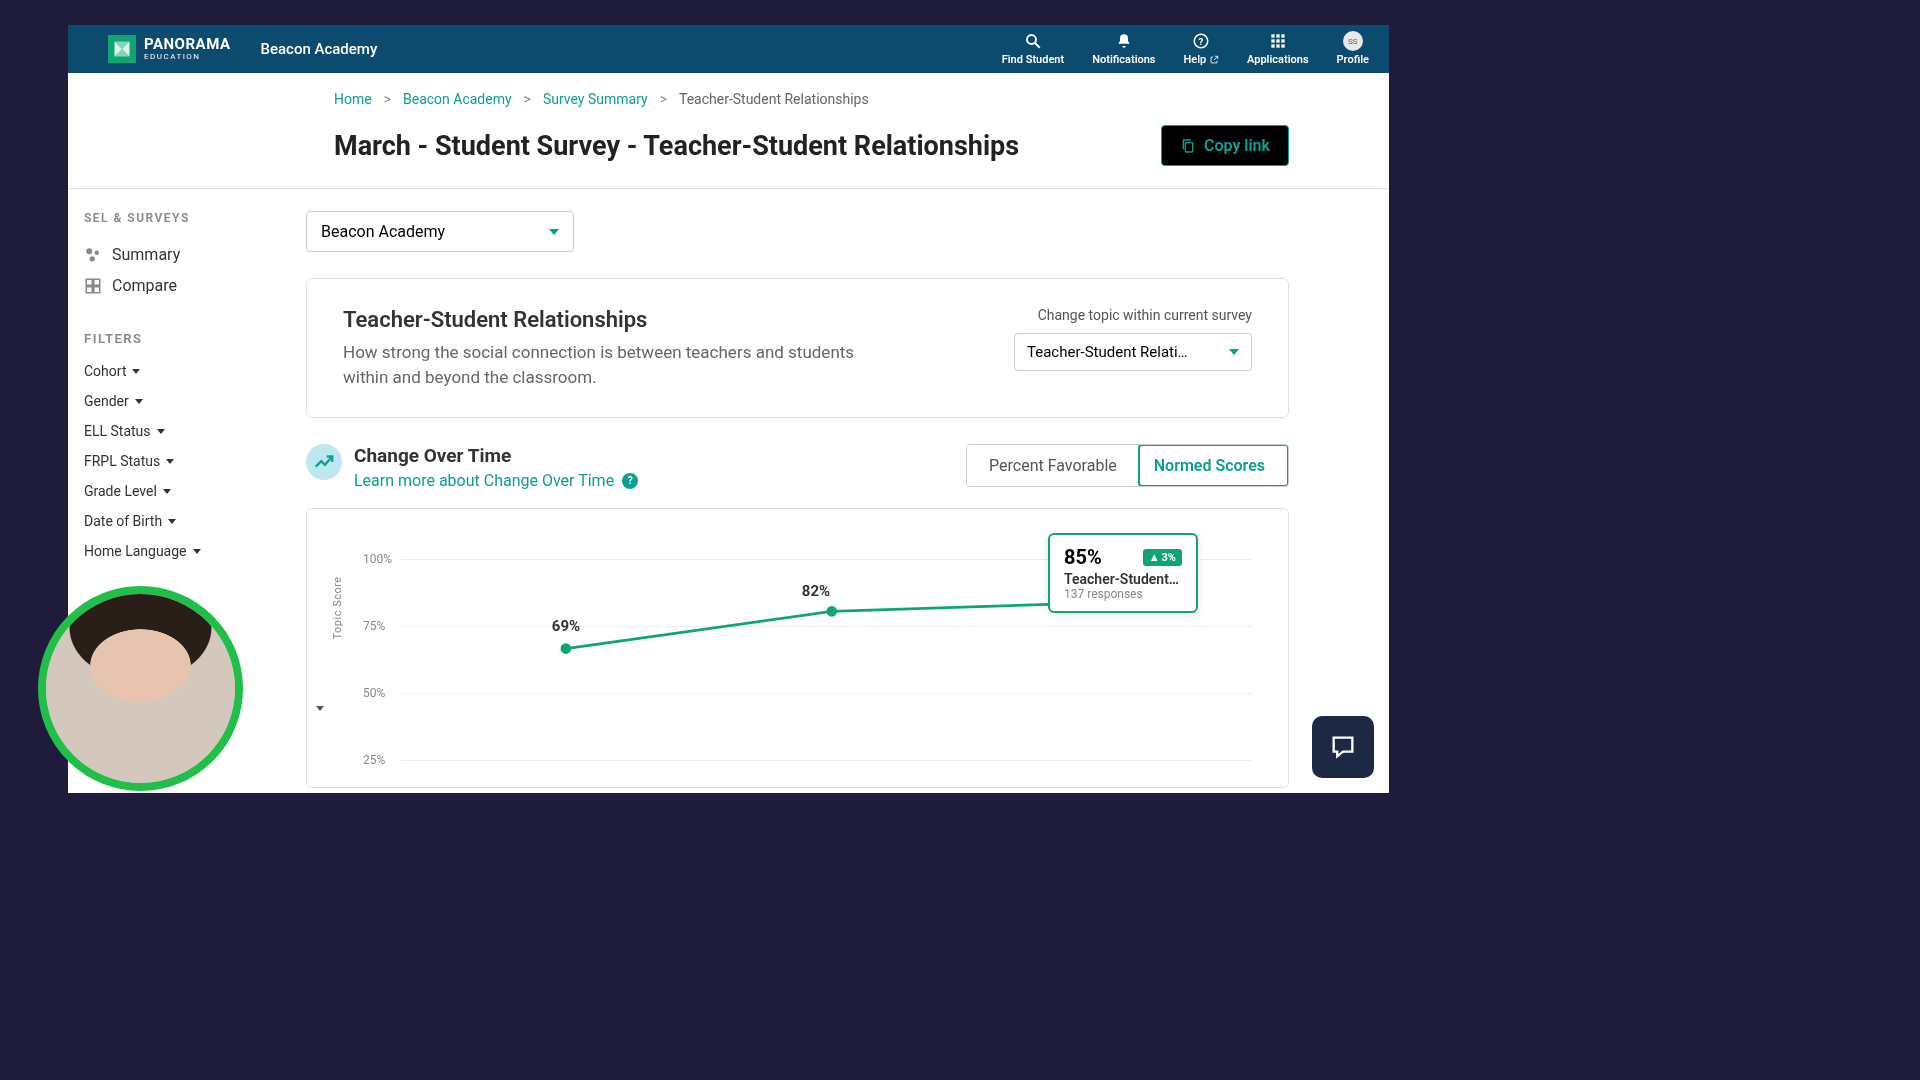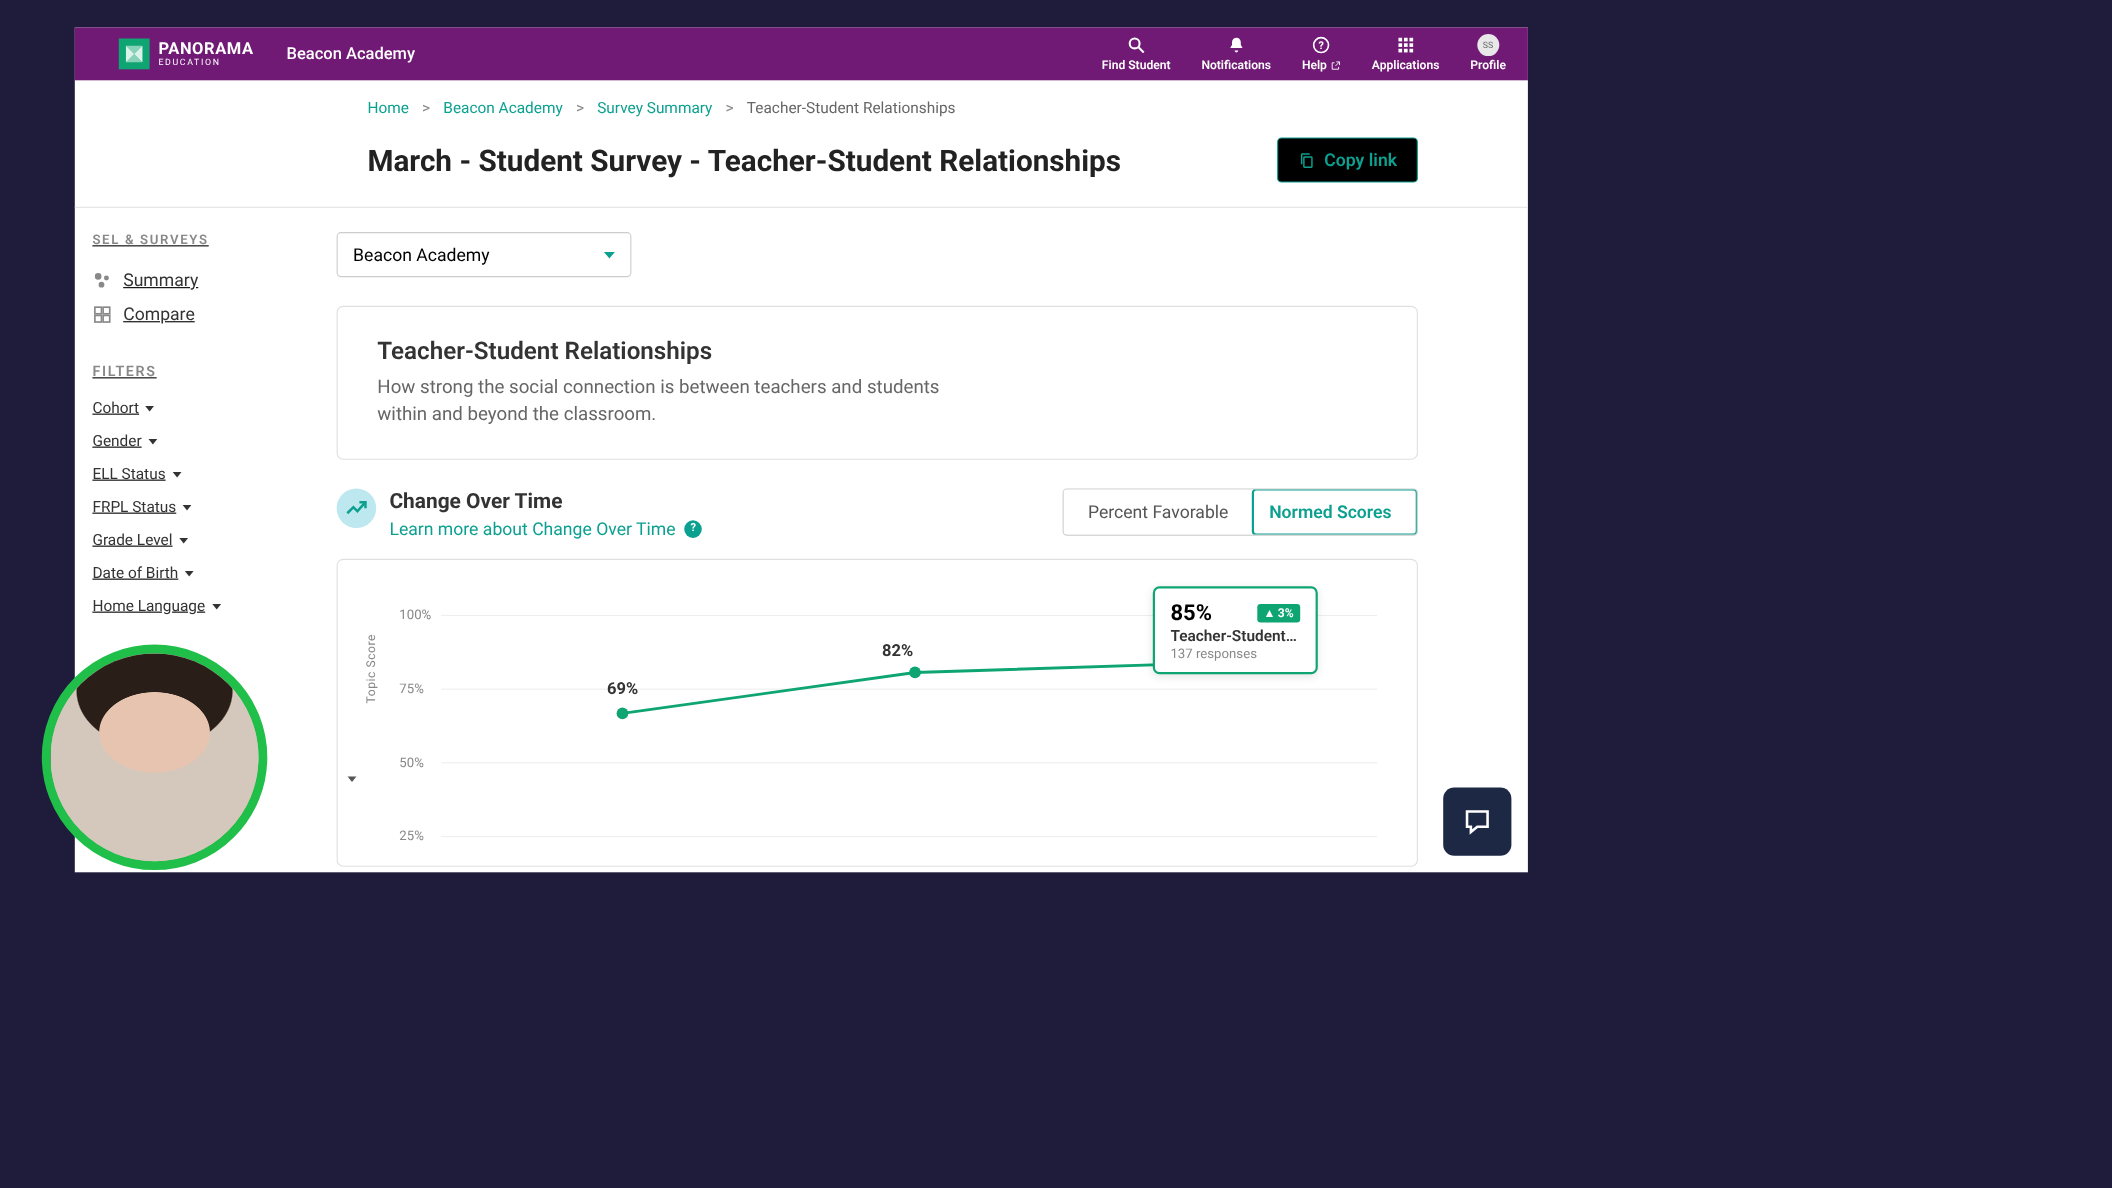--- a/index.html
+++ b/index.html
@@ -1,38 +1,38 @@
 <!DOCTYPE html>
 <html><head>
 <meta charset="utf-8">
 <style>
 * { margin: 0; padding: 0; box-sizing: border-box; font-family: -apple-system, BlinkMacSystemFont, "Segoe UI", Roboto, Helvetica, Arial, sans-serif; }
 body { background: #1f1b3a; width: 1456px; height: 816px; overflow: hidden; position: relative; }
 .app-frame { position: absolute; left: 68px; top: 25px; right: 67px; bottom: 23px; background: #fff; display: flex; flex-direction: column; }
-.topbar { background: #701a75; height: 48px; display: flex; align-items: center; padding: 0 20px 0 40px; color: #fff; justify-content: flex-end; }
+.topbar { background: #0c4a6e; height: 48px; display: flex; align-items: center; padding: 0 20px 0 40px; color: #fff; justify-content: flex-end; }
 .logo-wrap { display: flex; align-items: center; gap: 8px; }
 .logo-mark { width: 28px; height: 28px; background: #0fa573; display: flex; align-items: center; justify-content: center; }
 .logo-mark svg { width: 20px; height: 20px; }
 .logo-text { font-weight: 700; font-size: 15px; letter-spacing: 0.5px; line-height: 1; }
 .logo-sub { font-size: 8px; letter-spacing: 1.5px; }
 .school-name { margin-left: 30px; font-size: 15px; font-weight: 500; }
 .topbar-spacer { flex: 1; }
 .topbar-item { display: flex; flex-direction: column; align-items: center; gap: 3px; margin-left: 28px; cursor: pointer; font-size: 11px; font-weight: 600; }
 .topbar-item .ic { height: 18px; display: flex; align-items: center; justify-content: center; }
 .avatar-circle { width: 20px; height: 20px; border-radius: 50%; background: #e8e8e8; color: #666; font-size: 8px; font-weight: 400; display: flex; align-items: center; justify-content: center; }
 .header-region { padding: 18px 0 0 16px; border-bottom: 1px solid #e5e5e5; }
 .breadcrumbs { padding: 0 0 0 250px; font-size: 14px; display: flex; gap: 12px; align-items: center; }
 .breadcrumbs a { color: #0ca090; text-decoration: none; }
 .breadcrumbs .sep { color: #888; }
 .breadcrumbs .current { color: #666; }
 .title-row { display: flex; align-items: center; justify-content: space-between; padding: 18px 100px 22px 250px; }
 .page-title { font-size: 27px; font-weight: 700; color: #222; }
 .copy-link-btn { border: 1px solid #0ca090; background: #000000; color: #0ca090; padding: 10px 18px; font-size: 16px; font-weight: 600; border-radius: 4px; display: flex; align-items: center; gap: 8px; cursor: pointer; }
 .body-region { flex: 1; display: flex; overflow: hidden; }
-.sidebar { width: 230px; padding: 22px 16px; text-decoration: underline; }
+.sidebar { width: 230px; padding: 22px 16px; }
 .side-label { font-size: 12px; letter-spacing: 1.5px; color: #888; font-weight: 600; margin-bottom: 14px; }
 .side-item { display: flex; align-items: center; gap: 10px; font-size: 16px; color: #333; padding: 6px 0; cursor: pointer; }
 .side-item .ic { width: 18px; height: 18px; display: flex; align-items: center; justify-content: center; color: #888; }
 .filters-label { font-size: 13px; letter-spacing: 1.5px; color: #888; font-weight: 600; margin: 30px 0 10px; }
 .filter-item { font-size: 14px; color: #333; padding: 7px 0; display: flex; align-items: center; gap: 6px; cursor: pointer; }
 .main { flex: 1; padding: 22px 100px 0 8px; overflow: hidden; }
 .school-select { width: 268px; border: 1px solid #ccc; border-radius: 4px; padding: 10px 14px; font-size: 16px; display: flex; align-items: center; justify-content: space-between; cursor: pointer; margin-bottom: 26px; }
 .topic-card { border: 1px solid #e0e0e0; border-radius: 6px; padding: 28px 36px; display: flex; justify-content: space-between; gap: 40px; margin-bottom: 26px; }
 .topic-title { font-size: 22px; font-weight: 600; color: #333; margin-bottom: 8px; }
 .topic-desc { font-size: 17px; color: #666; line-height: 1.45; max-width: 560px; }
@@ -223,20 +223,27 @@
       <div class="school-select">
         <span>Beacon Academy</span>
         <span class="caret" style="color:#0ca090"></span>
       </div>
 
       <div class="topic-card">
         <div>
           <div class="topic-title">Teacher-Student Relationships</div>
           <div class="topic-desc">How strong the social connection is between teachers and students within and beyond the classroom.</div>
         </div>
+        <div class="topic-right">
+          <div class="topic-right-label">Change topic within current survey</div>
+          <div class="topic-select">
+            <span style="overflow:hidden; text-overflow:ellipsis;">Teacher-Student Relati…</span>
+            <span class="caret" style="color:#0ca090; flex-shrink:0; margin-left:8px;"></span>
+          </div>
+        </div>
       </div>
 
       <div class="cot-row">
         <div class="cot-left">
           <div class="cot-icon">
             <svg width="22" height="22" viewBox="0 0 24 24" fill="none" stroke="#0ca090" stroke-width="2.5">
                 <polyline points="3,17 9,11 13,15 21,6"></polyline>
                 <polyline points="15,6 21,6 21,12"></polyline>
               </svg>
           </div>

